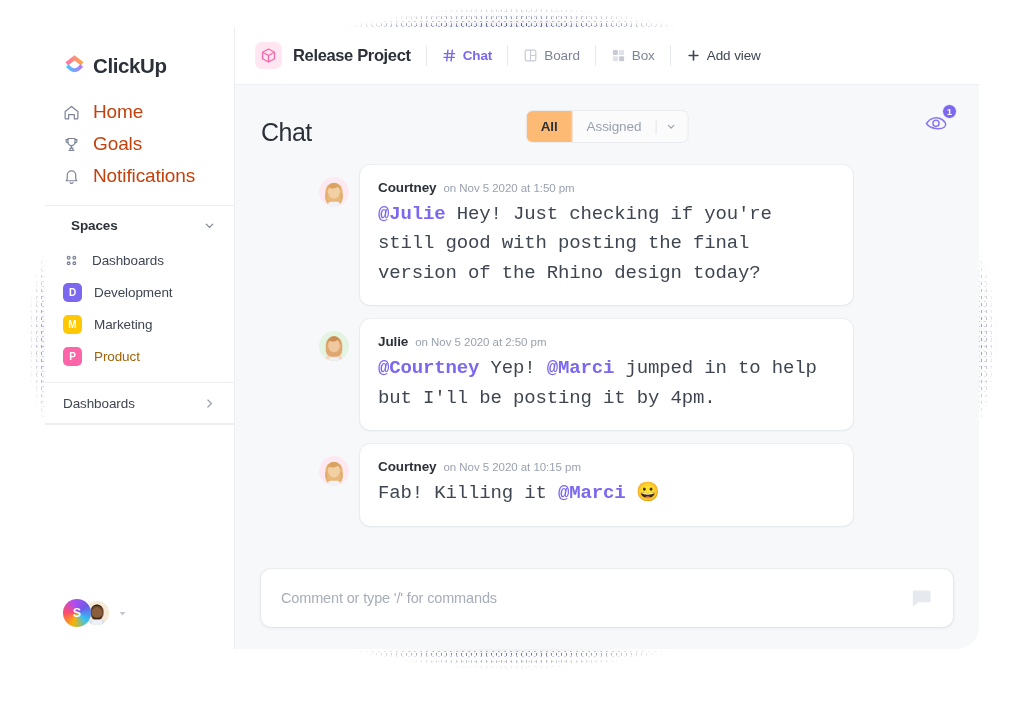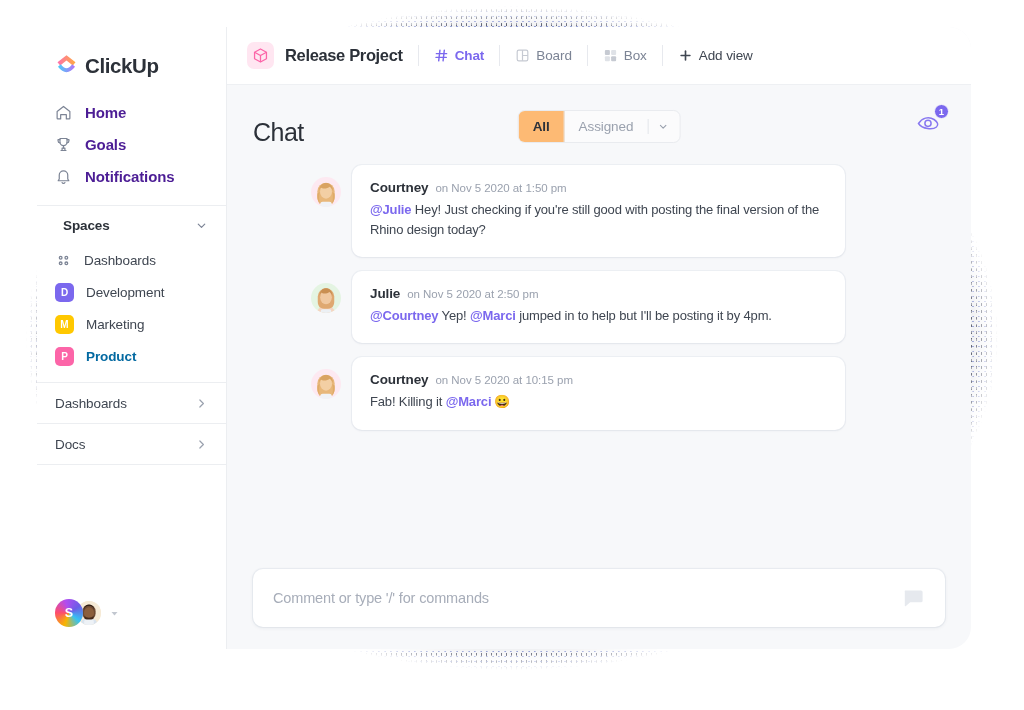--- a/index.html
+++ b/index.html
@@ -46,21 +46,21 @@
     background-size: 4px 4px, 6px 5px, 5px 7px;
     background-position: 0 0, 2px 3px, 3px 1px;
     -webkit-mask-image: radial-gradient(closest-side, rgba(0,0,0,0) 86%, rgba(0,0,0,0.95) 94%, rgba(0,0,0,0) 100%);
     mask-image: radial-gradient(closest-side, rgba(0,0,0,0) 86%, rgba(0,0,0,0.95) 94%, rgba(0,0,0,0) 100%);
     opacity: 0.9;
   }
 
   
   .window {
     position: absolute;
-    left: 37px;
+    left: 45px;
     top: 27px;
     width: 934px;
     height: 622px;
     background: #ffffff;
     border-radius: 22px;
     overflow: hidden;
     display: flex;
   }
 
   
@@ -93,24 +93,23 @@
   .nav-item {
     display: flex;
     align-items: center;
     gap: 13px;
     height: 32px;
     padding: 0 18px;
     cursor: pointer;
   }
   .nav-item .ico { width: 17px; height: 17px; flex: 0 0 17px; color: #7c8495; display: block; }
   .nav-label {
-    font-size: 15px;
-    color: #4c1d95;
+    font-size: 19px;
+    color: #c2410c;
     letter-spacing: -0.1px;
-    font-weight: bold;
   }
 
   .divider { height: 1px; background: #eceef1; margin: 13px 0 0 0; }
 
   .spaces-head {
     display: flex;
     align-items: center;
     justify-content: space-between;
     padding: 0 18px;
     height: 38px;
@@ -137,21 +136,21 @@
     flex: 0 0 19px;
     border-radius: 5px;
     color: #ffffff;
     font-size: 10px;
     font-weight: 700;
     display: flex;
     align-items: center;
     justify-content: center;
   }
   .space-label { font-size: 13.5px; color: #3f4651; letter-spacing: -0.1px; }
-  .space-item.active .space-label { font-weight: 700; color: #0369a1; }
+  .space-item.active .space-label { font-weight: 400; color: #a16207; }
 
   .dots-icon { width: 17px; height: 17px; flex: 0 0 17px; display: block; }
 
   .foot-link {
     display: flex;
     align-items: center;
     justify-content: space-between;
     padding: 0 18px;
     height: 40px;
     cursor: pointer;
@@ -336,24 +335,25 @@
     margin-bottom: 5px;
   }
   .b-author {
     font-size: 13.5px;
     font-weight: 700;
     color: #2c3139;
     letter-spacing: -0.1px;
   }
   .b-time { font-size: 11.5px; color: #9aa1ae; letter-spacing: -0.05px; }
   .b-body {
-    font-size: 13px;
+    font-size: 19px;
     line-height: 1.55;
     color: #3f4651;
     letter-spacing: -0.15px;
+    font-family: Liberation Mono, monospace;
   }
   .mention { color: #7b68ee; font-weight: 600; }
 
   
   .composer-wrap {
     padding: 0 26px 22px 26px;
     flex: 0 0 auto;
   }
   .composer {
     height: 58px;
@@ -475,26 +475,20 @@
 
       <div class="foot-link">
         <span class="fl-label">Dashboards</span>
         <svg width="13" height="13" viewBox="0 0 24 24" fill="none" stroke="#9aa1ae" stroke-width="2.2" stroke-linecap="round" stroke-linejoin="round">
           <path d="M9 5.5 L15.5 12 L9 18.5"></path>
         </svg>
       </div>
 
       <div class="divider" style="margin-top:0"></div>
 
-      <div class="foot-link">
-        <span class="fl-label">Docs</span>
-        <svg width="13" height="13" viewBox="0 0 24 24" fill="none" stroke="#9aa1ae" stroke-width="2.2" stroke-linecap="round" stroke-linejoin="round">
-          <path d="M9 5.5 L15.5 12 L9 18.5"></path>
-        </svg>
-      </div>
 
       <div class="divider" style="margin-top:0"></div>
 
       <div class="sidebar-bottom">
         <div class="av-s">S</div>
         <div class="av-photo">
           <svg viewBox="0 0 40 40" width="100%" height="100%">
             <rect width="40" height="40" fill="#f6ead6"></rect>
             <ellipse cx="20" cy="41" rx="15" ry="13" fill="#d9e3ee"></ellipse>
             <path d="M9 17a11 11 0 0 1 22 0v4a11 11 0 0 1-22 0z" fill="#6e4a33"></path>

